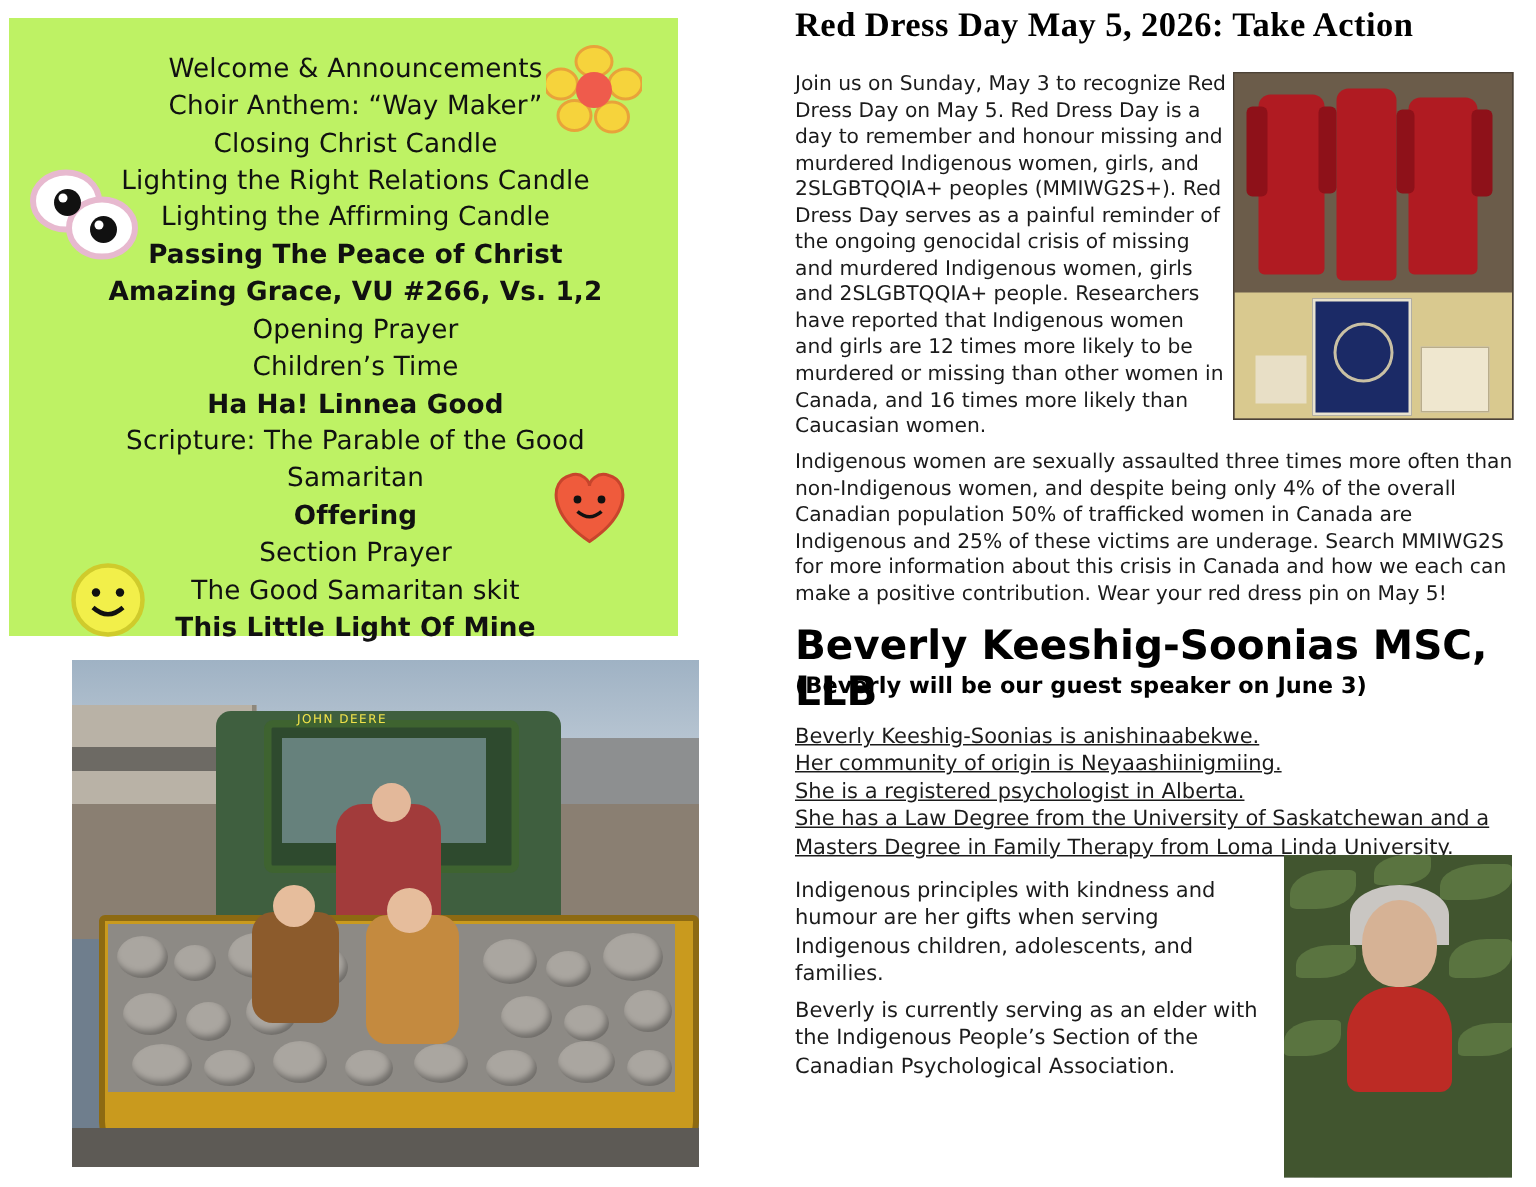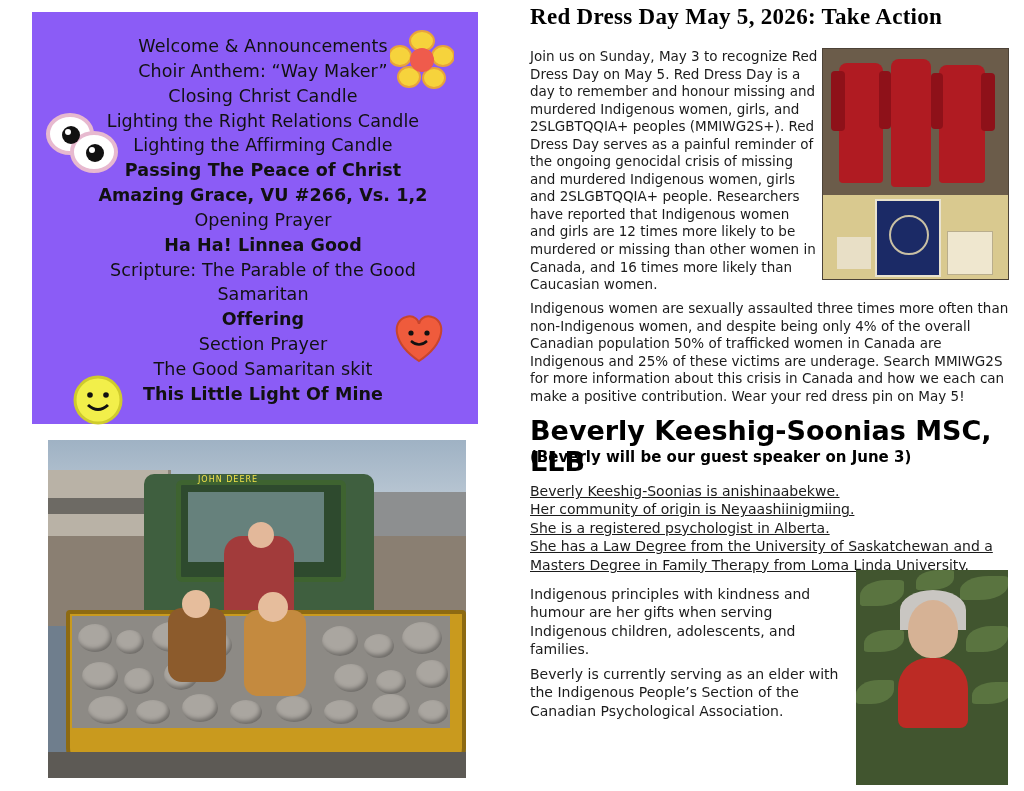--- a/index.html
+++ b/index.html
@@ -19,25 +19,25 @@
   .left-col {
     position: absolute;
     left: 0;
     top: 0;
     width: 500px;
     height: 791px;
   }
 
   .order-card {
     position: absolute;
-    left: 32px;
+    left: 6px;
     top: 12px;
     width: 446px;
     height: 412px;
-    background: #8b5cf6;
+    background: #bef264;
     box-sizing: border-box;
     padding: 22px 28px 10px 44px;
     text-align: center;
   }
   .order-line {
     font-size: 17.5px;
     color: #111;
     line-height: 1.42;
     letter-spacing: 0.1px;
   }
@@ -373,20 +373,21 @@
 
   <div class="order-card">
     <div class="order-line">Welcome &amp; Announcements</div>
     <div class="order-line">Choir Anthem: “Way Maker”</div>
     <div class="order-line">Closing Christ Candle</div>
     <div class="order-line">Lighting the Right Relations Candle</div>
     <div class="order-line">Lighting the Affirming Candle</div>
     <div class="order-line bold">Passing The Peace of Christ</div>
     <div class="order-line bold">Amazing Grace, VU #266, Vs. 1,2</div>
     <div class="order-line">Opening Prayer</div>
+    <div class="order-line">Children’s Time</div>
     <div class="order-line bold">Ha Ha! Linnea Good</div>
     <div class="order-line">Scripture: The Parable of the Good Samaritan</div>
     <div class="order-line bold">Offering</div>
     <div class="order-line">Section Prayer</div>
     <div class="order-line">The Good Samaritan skit</div>
     <div class="order-line bold">This Little Light Of Mine</div>
 
     <svg class="flower" viewBox="0 0 64 60">
       <g fill="#f6d33c" stroke="#e8a33a" stroke-width="2">
         <ellipse cx="32" cy="11" rx="12" ry="10"></ellipse>

